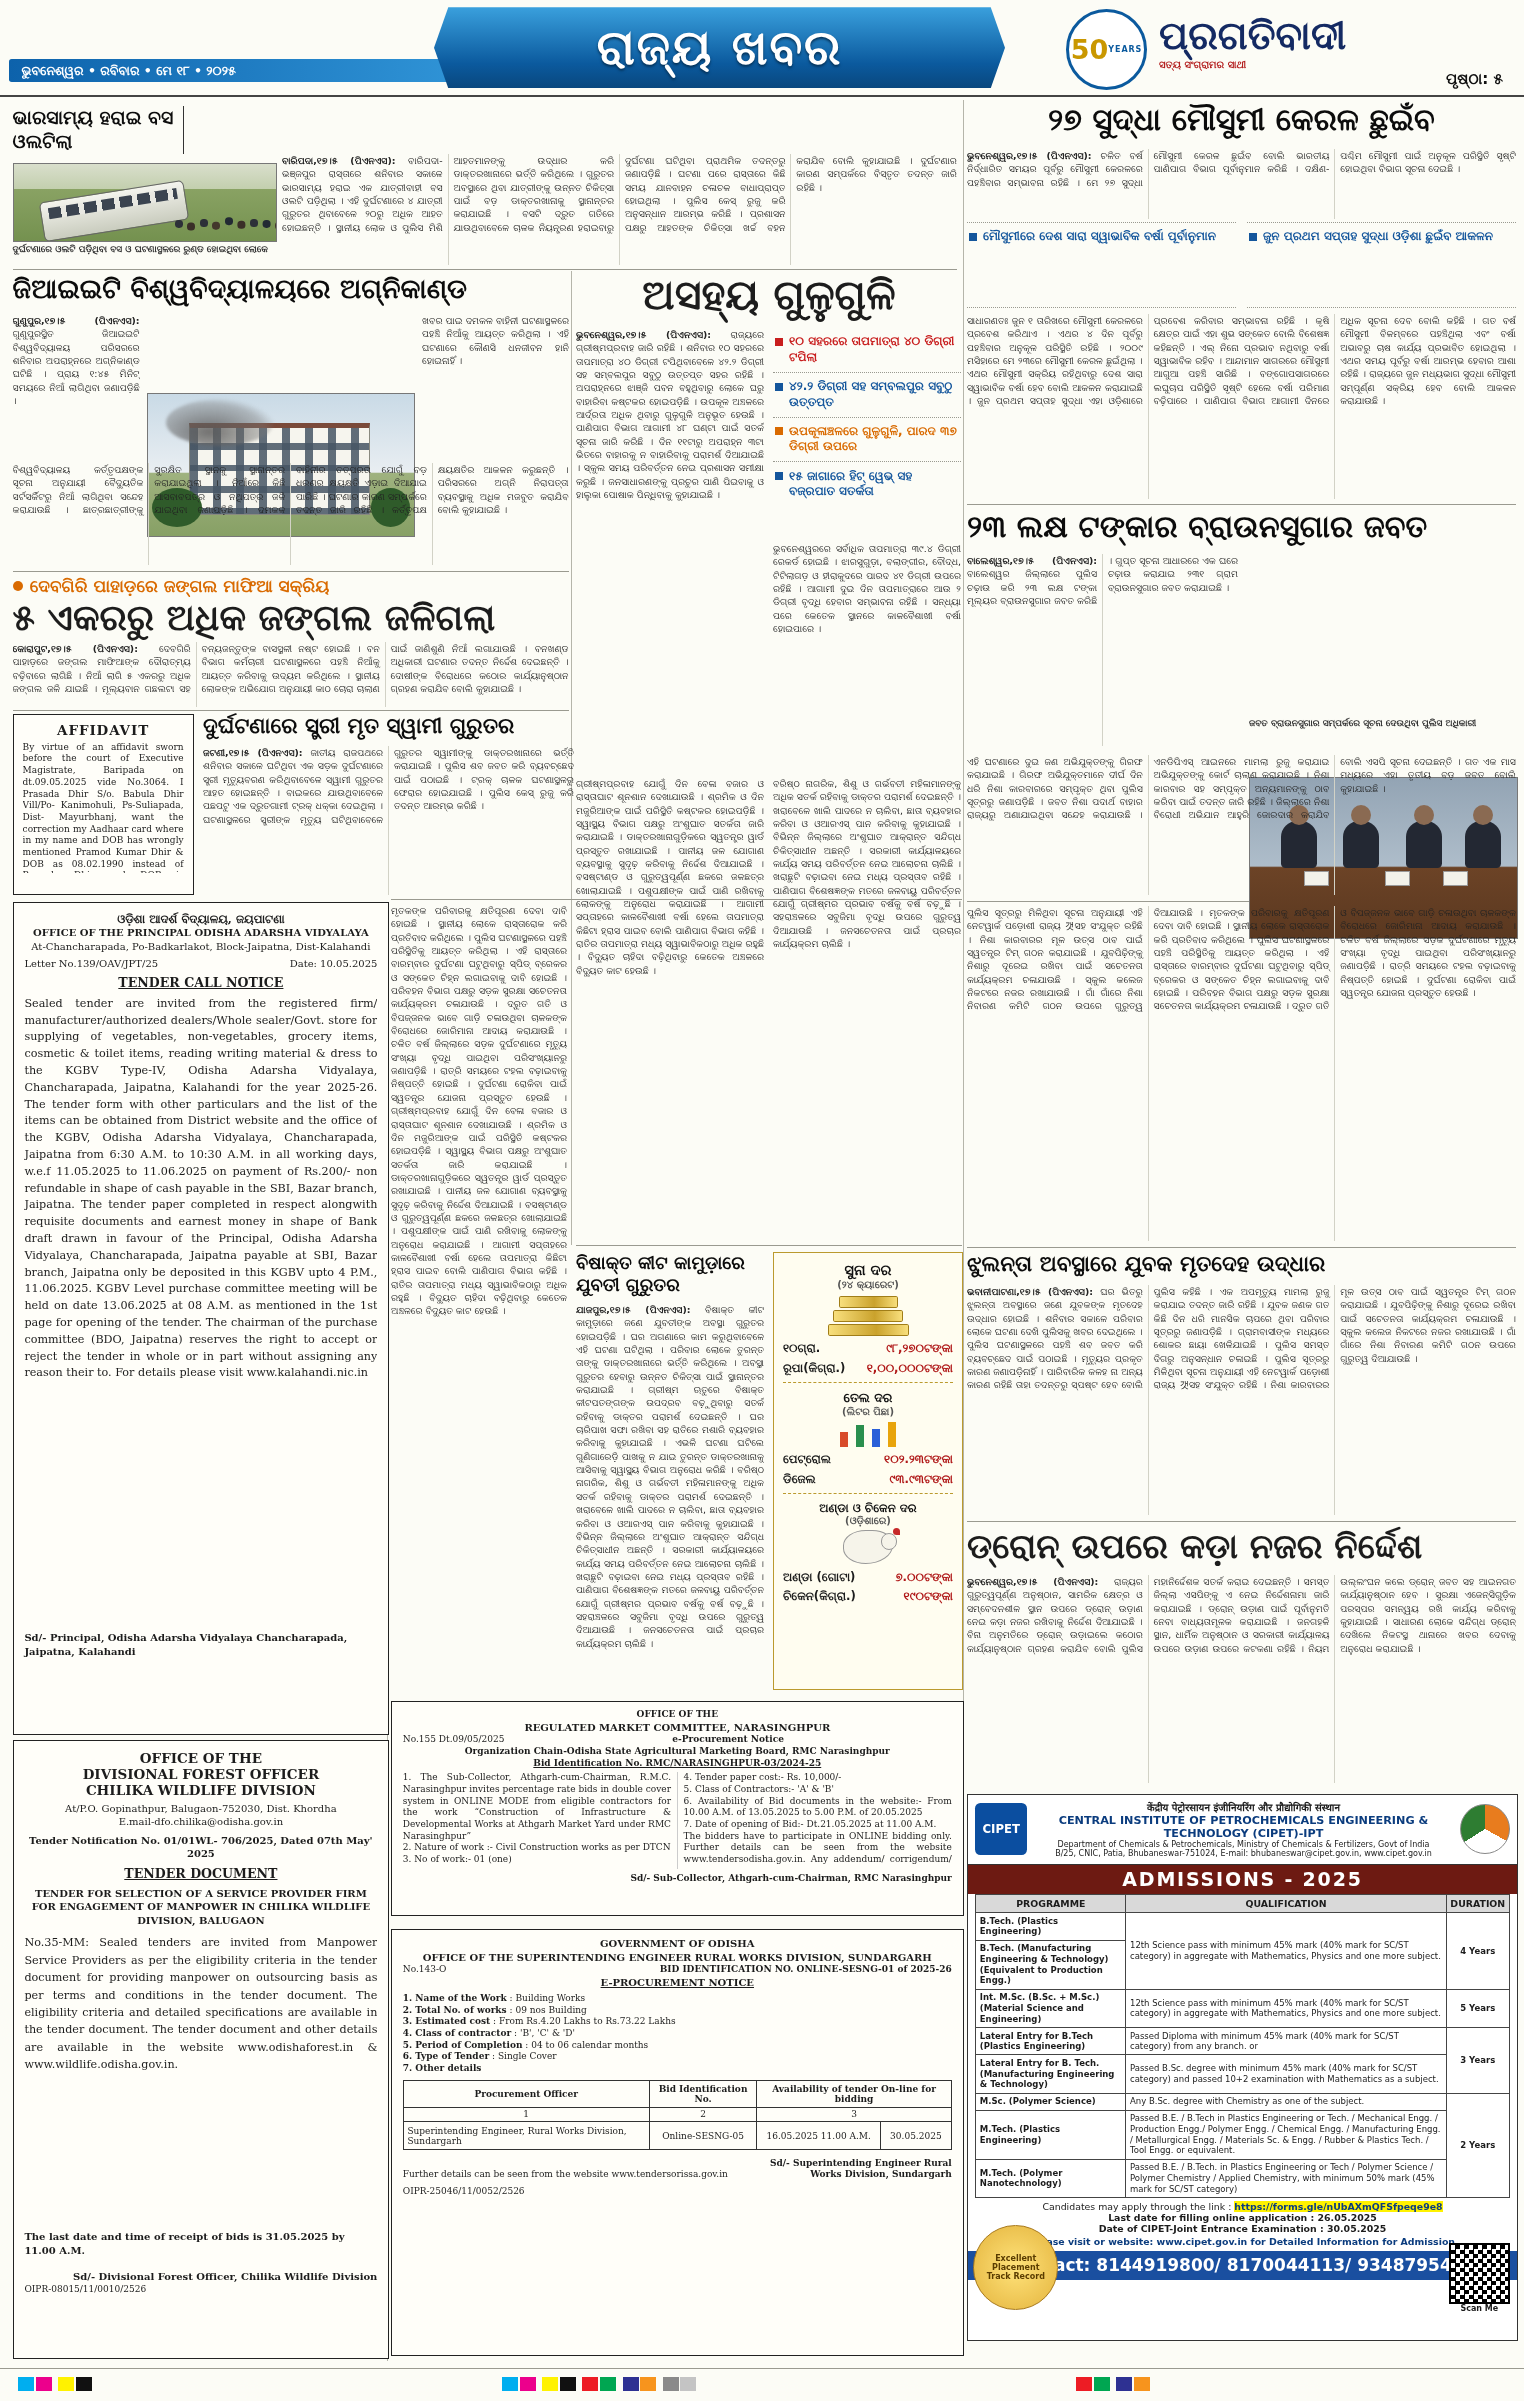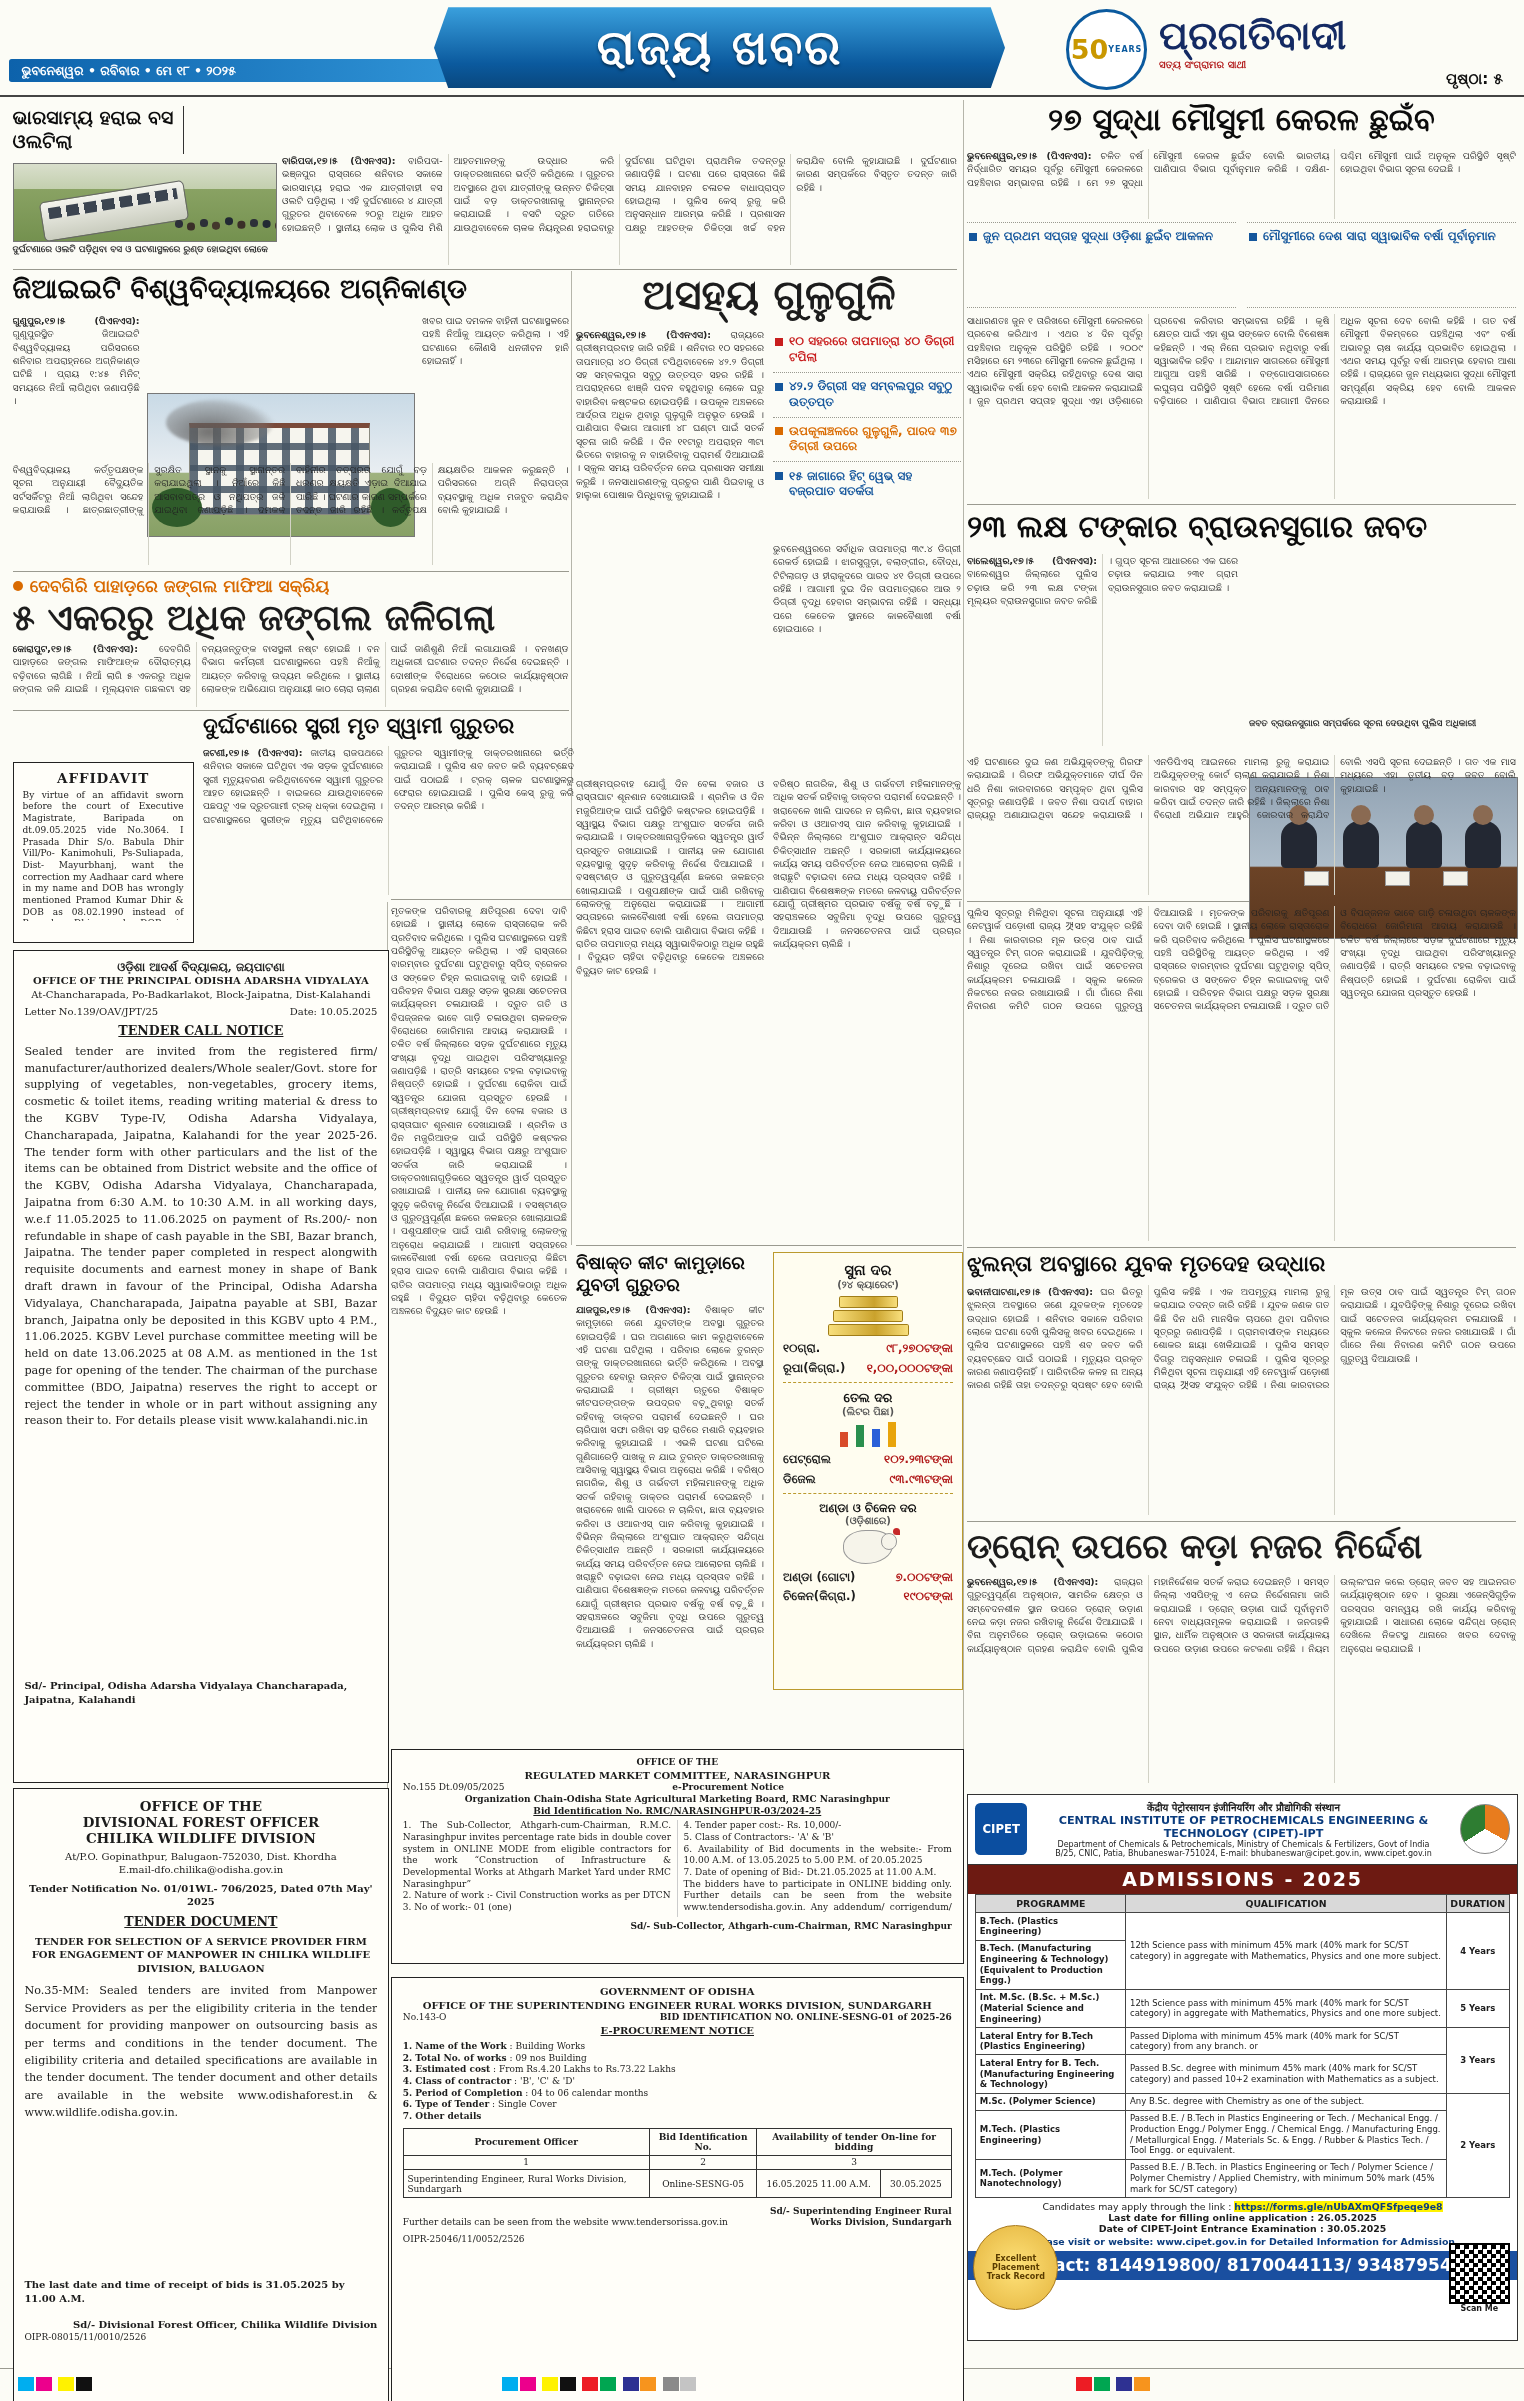--- a/index.html
+++ b/index.html
@@ -82,21 +82,21 @@
   .goldbar{height:10px;background:linear-gradient(90deg,#f8df7c,#caa22c 60%,#f8df7c);border:0.9px solid #a07d18;
            margin:1.8px auto;border-radius:1.8px;}
   .chartbar{display:inline-block;width:8px;margin:0 1.8px;vertical-align:bottom;}
   .hen{position:relative;width:48px;height:32px;margin:3.6px auto;background:#f6f4ea;border-radius:50% 45% 60% 50%;
        border:0.9px solid #999;}
   .hen:before{content:"";position:absolute;right:-5.4px;top:1.8px;width:14.4px;height:14.4px;border-radius:50%;
        background:#f6f4ea;border:0.9px solid #999;}
   .hen:after{content:"";position:absolute;right:-8px;top:-3.6px;width:7.2px;height:7.2px;background:#c62828;border-radius:50% 50% 0 50%;}
 
   
-  .ad{border:1.8px solid #222;background:#fffef9;padding:9px 10.8px;font-family:"DejaVu Serif",serif;margin-top:48px;}
+  .ad{border:1.8px solid #222;background:#fffef9;padding:9px 10.8px;font-family:"DejaVu Serif",serif;}
   .ad .c{text-align:center;} .ad .b{font-weight:700;} .ad .j{text-align:justify;}
   .ad .sm{font-size:10px;line-height:1.35;} .ad .xs{font-size:9px;line-height:1.3;}
   .ad .split{display:flex;justify-content:space-between;}
 
   
   .cipet{border:1.8px solid #333;background:#fff;}
   .cipet-head{display:flex;gap:7.2px;padding:5.4px 7.2px;align-items:center;border-bottom:0.9px solid #333;}
   .cipet-logo{width:52px;height:52px;background:#0b4ea0;color:#fff;font-weight:700;font-size:11.7px;
               display:flex;align-items:center;justify-content:center;border-radius:5.4px;flex:none;}
   .emblem{width:48px;height:48px;border-radius:50%;flex:none;
@@ -164,25 +164,25 @@
   </div>
 
   <div class="abs h2 h-center" style="left:967px;top:104px;width:549px;">୨୭ ସୁଦ୍ଧା ମୌସୁମୀ କେରଳ ଛୁଇଁବ</div>
   <div class="abs bodytext cols3" style="left:967px;top:149px;width:549px;height:70px;">
     <span class="dl">ଭୁବନେଶ୍ୱର,୧୭।୫ (ପିଏନଏସ):</span>
     <span>ଚଳିତ ବର୍ଷ ନିର୍ଦ୍ଧାରିତ ସମୟର ପୂର୍ବରୁ ମୌସୁମୀ କେରଳରେ ପହଞ୍ଚିବାର ସମ୍ଭାବନା ରହିଛି । ମେ ୨୭ ସୁଦ୍ଧା ମୌସୁମୀ କେରଳ ଛୁଇଁବ ବୋଲି ଭାରତୀୟ ପାଣିପାଗ ବିଭାଗ ପୂର୍ବାନୁମାନ କରିଛି । ଦକ୍ଷିଣ-ପଶ୍ଚିମ ମୌସୁମୀ ପାଇଁ ଅନୁକୂଳ ପରିସ୍ଥିତି ସୃଷ୍ଟି ହୋଇଥିବା ବିଭାଗ ସୂଚନା ଦେଇଛି ।</span>
   </div>
   <div class="abs" style="left:967px;top:222px;width:549px;height:86px;display:flex;gap:10.8px;">
     <div class="co co-blue" style="flex:1;border:0.9px dotted #9a9a90;border-left:none;border-right:none;">
       <span class="mk"></span>
-      <span>ଜୁନ ପ୍ରଥମ ସପ୍ତାହ ସୁଦ୍ଧା ଓଡ଼ିଶା ଛୁଇଁବ ଆକଳନ</span>
+      <span>ମୌସୁମୀରେ ଦେଶ ସାରା ସ୍ୱାଭାବିକ ବର୍ଷା ପୂର୍ବାନୁମାନ</span>
     </div>
     <div class="co co-blue" style="flex:1;border:0.9px dotted #9a9a90;border-left:none;border-right:none;">
       <span class="mk"></span>
-      <span>ମୌସୁମୀରେ ଦେଶ ସାରା ସ୍ୱାଭାବିକ ବର୍ଷା ପୂର୍ବାନୁମାନ</span>
+      <span>ଜୁନ ପ୍ରଥମ ସପ୍ତାହ ସୁଦ୍ଧା ଓଡ଼ିଶା ଛୁଇଁବ ଆକଳନ</span>
     </div>
   </div>
   <div class="abs bodytext cols3" style="left:967px;top:314px;width:549px;height:185px;">ସାଧାରଣତଃ ଜୁନ ୧ ତାରିଖରେ ମୌସୁମୀ କେରଳରେ ପ୍ରବେଶ କରିଥାଏ । ଏଥର ୪ ଦିନ ପୂର୍ବରୁ ପହଞ୍ଚିବାର ଅନୁକୂଳ ପରିସ୍ଥିତି ରହିଛି । ୨୦୦୯ ମସିହାରେ ମେ ୨୩ରେ ମୌସୁମୀ କେରଳ ଛୁଇଁଥିଲା । ଏଥର ମୌସୁମୀ ସକ୍ରିୟ ରହିଥିବାରୁ ଦେଶ ସାରା ସ୍ୱାଭାବିକ ବର୍ଷା ହେବ ବୋଲି ଆକଳନ କରାଯାଇଛି । ଜୁନ ପ୍ରଥମ ସପ୍ତାହ ସୁଦ୍ଧା ଏହା ଓଡ଼ିଶାରେ ପ୍ରବେଶ କରିବାର ସମ୍ଭାବନା ରହିଛି । କୃଷି କ୍ଷେତ୍ର ପାଇଁ ଏହା ଶୁଭ ସଙ୍କେତ ବୋଲି ବିଶେଷଜ୍ଞ କହିଛନ୍ତି । ଏଲ୍ ନିନୋ ପ୍ରଭାବ ନଥିବାରୁ ବର୍ଷା ସ୍ୱାଭାବିକ ରହିବ । ଆନ୍ଦାମାନ ସାଗରରେ ମୌସୁମୀ ଆଗୁଆ ପହଞ୍ଚି ସାରିଛି । ବଙ୍ଗୋପସାଗରରେ ଲଘୁଚାପ ପରିସ୍ଥିତି ସୃଷ୍ଟି ହେଲେ ବର୍ଷା ପରିମାଣ ବଢ଼ିପାରେ । ପାଣିପାଗ ବିଭାଗ ଆଗାମୀ ଦିନରେ ଅଧିକ ସୂଚନା ଦେବ ବୋଲି କହିଛି । ଗତ ବର୍ଷ ମୌସୁମୀ ବିଳମ୍ବରେ ପହଞ୍ଚିଥିଲା ଏବଂ ବର୍ଷା ଅଭାବରୁ ଚାଷ କାର୍ଯ୍ୟ ପ୍ରଭାବିତ ହୋଇଥିଲା । ଏଥର ସମୟ ପୂର୍ବରୁ ବର୍ଷା ଆରମ୍ଭ ହେବାର ଆଶା ରହିଛି । ରାଜ୍ୟରେ ଜୁନ ମଧ୍ୟଭାଗ ସୁଦ୍ଧା ମୌସୁମୀ ସମ୍ପୂର୍ଣ୍ଣ ସକ୍ରିୟ ହେବ ବୋଲି ଆକଳନ କରାଯାଉଛି ।</div>
 
   <div class="abs h3" style="left:12.6px;top:274px;width:556px;">ଜିଆଇଇଟି ବିଶ୍ୱବିଦ୍ୟାଳୟରେ ଅଗ୍ନିକାଣ୍ଡ</div>
   <div class="abs bodytext" style="left:12.6px;top:314px;width:127px;height:142px;">
     <span class="dl">ଗୁଣୁପୁର,୧୭।୫ (ପିଏନଏସ):</span>
     <span>ଗୁଣୁପୁରସ୍ଥିତ ଜିଆଇଇଟି ବିଶ୍ୱବିଦ୍ୟାଳୟ ପରିସରରେ ଶନିବାର ଅପରାହ୍ନରେ ଅଗ୍ନିକାଣ୍ଡ ଘଟିଛି । ପ୍ରାୟ ୧:୪୫ ମିନିଟ୍ ସମୟରେ ନିଆଁ ଲାଗିଥିବା ଜଣାପଡ଼ିଛି ।</span>
   </div>
   <div class="abs photo ph-giet" style="left:147px;top:314px;width:266px;height:142px;">

